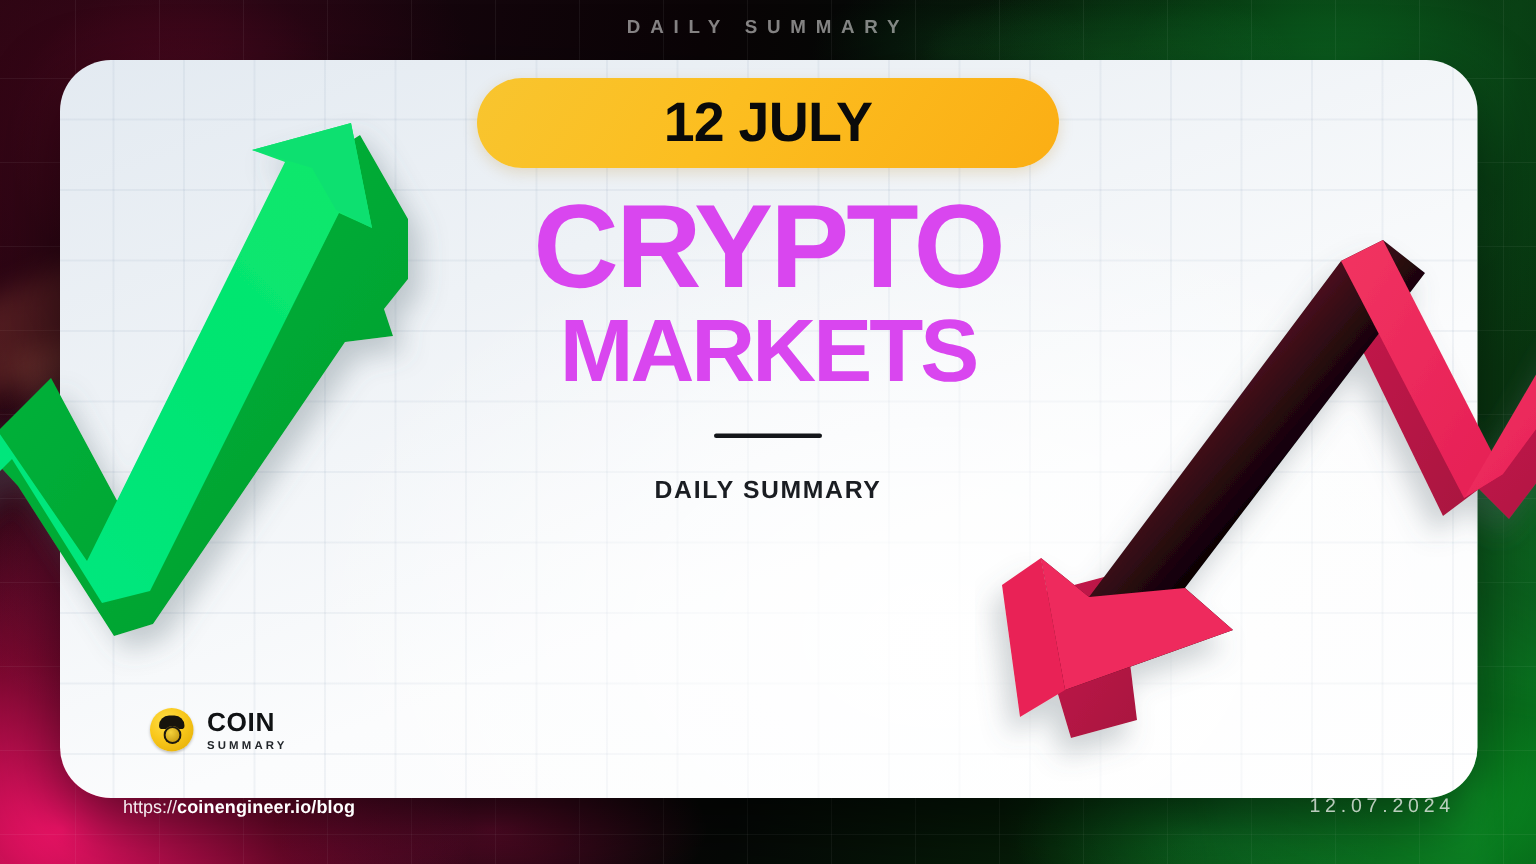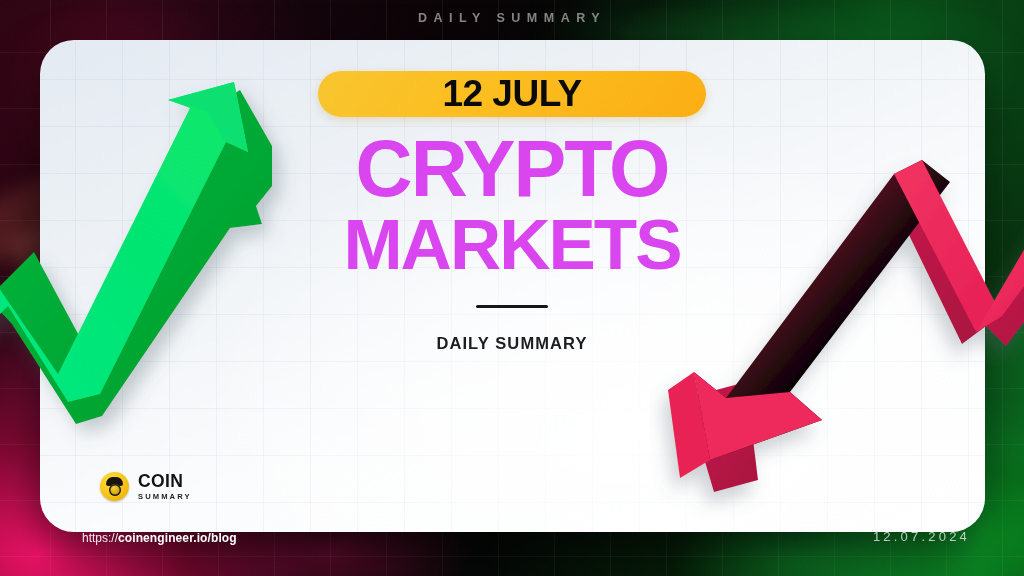--- a/index.html
+++ b/index.html
@@ -97,43 +97,43 @@
 
   
   .center {
     position:absolute; left:0; right:0; top:0; bottom:0;
     display:flex; flex-direction:column; align-items:center;
     z-index:5; pointer-events:none;
   }
   .center > * { pointer-events:auto; }
 
   .date-pill {
-    margin-top:71px;
-    width:388px; height:46px;
+    margin-top:52px;
+    width:388px; height:60px;
     border-radius:32px;
     background:linear-gradient(125deg, #f8c52f 0%, #fcbe20 42%, #fbae14 100%);
     display:flex; align-items:center; justify-content:center;
     box-shadow:0 3px 10px rgba(180,120,0,0.20);
   }
   .date-pill span {
     font-size:37px; font-weight:900; color:#0a0a0a;
     letter-spacing:-0.5px;
     font-family:"Liberation Sans", sans-serif;
   }
 
   .title {
     margin-top:16px;
     text-align:center;
     font-weight:900;
     color:#d946ef;
     line-height:0.92;
     letter-spacing:-2px;
   }
   .title .l1 { display:block; font-size:79px; transform:scaleX(1.0); }
-  .title .l2 { display:block; font-size:71px; margin-top:6px; }
+  .title .l2 { display:block; font-size:59px; margin-top:6px; }
 
   .divider {
     margin-top:28px;
     width:72px; height:2.6px; background:#14161a; border-radius:2px;
   }
   .subtitle {
     margin-top:26px;
     font-size:16.5px; font-weight:700; letter-spacing:1.1px; color:#1a1d22;
   }
 

